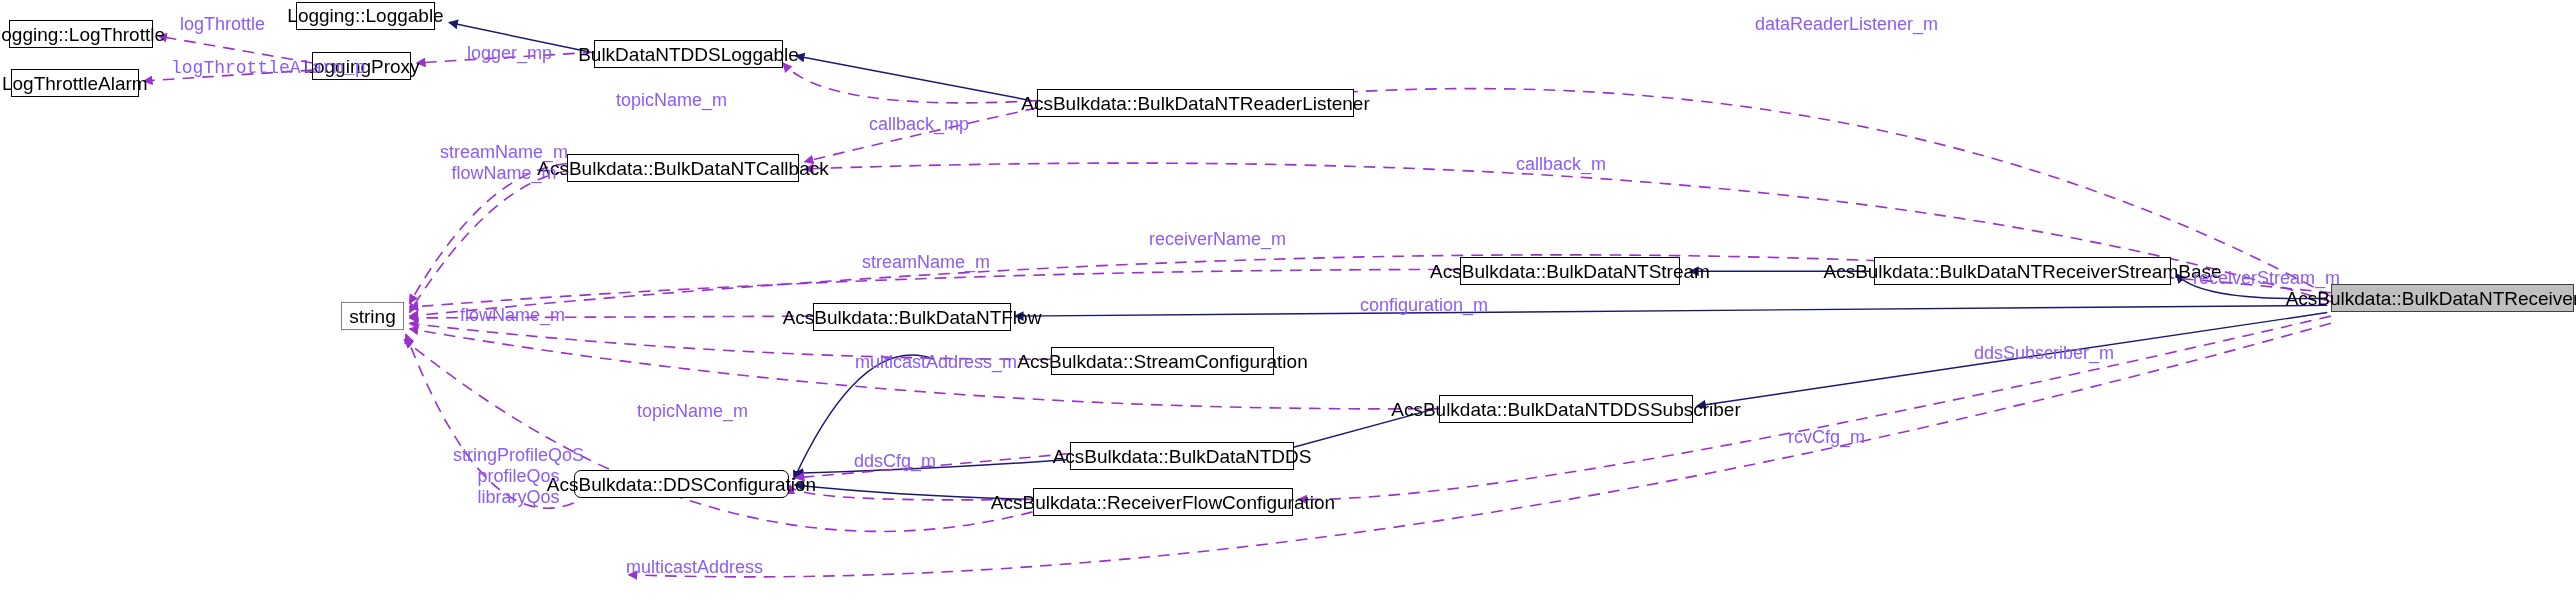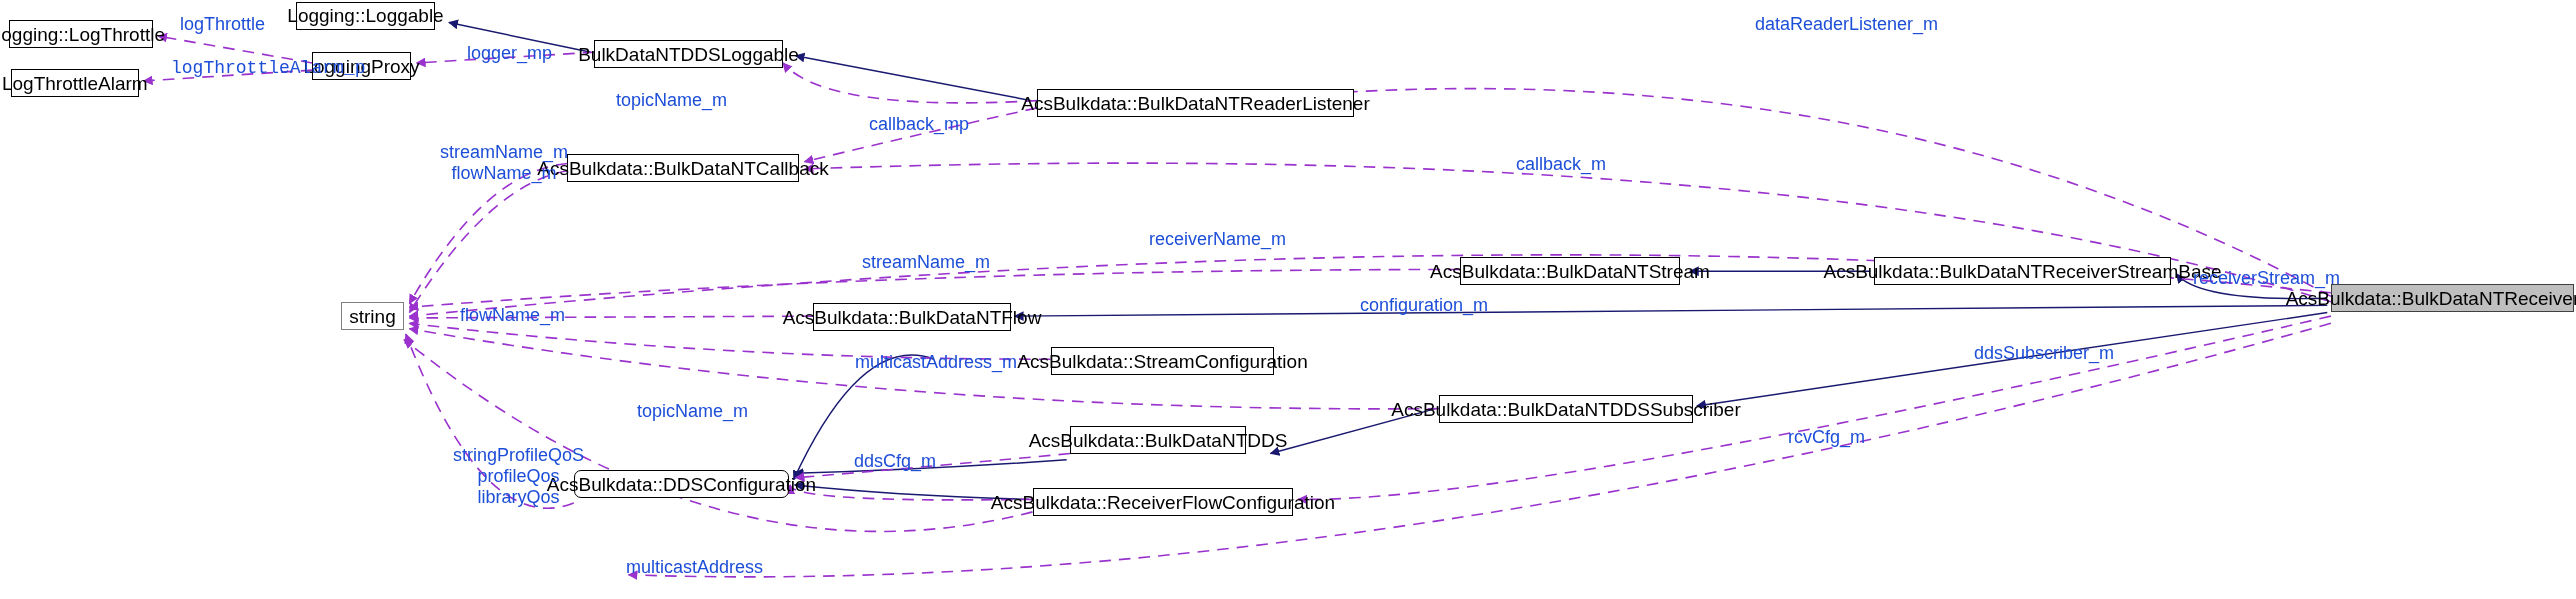--- a/index.html
+++ b/index.html
@@ -22,21 +22,21 @@
     font-size:19px;
     line-height:1;
     padding:0 8px;
     height:28px;
   }
   .node.gray{background:#bfbfbf;border-color:#404040;}
   .node.plain{border-color:#808080;}
   .elabel{
     position:absolute;
     font-size:18px;
-    color:#1d4ed8;
+    color:#8b5cf6;
     white-space:pre;
     line-height:1.18;
     letter-spacing:0;
   }
 </style>
 </head>
 <body>
 
 <div id="canvas">
 
@@ -136,21 +136,21 @@
   </div>
 
   <div class="node" style="left:1051px;top:347px;width:223px;">
     <span>AcsBulkdata::StreamConfiguration</span>
   </div>
 
   <div class="node" style="left:1439px;top:395px;width:254px;">
     <span>AcsBulkdata::BulkDataNTDDSSubscriber</span>
   </div>
 
-  <div class="node" style="left:1070px;top:426px;width:176px;">
+  <div class="node" style="left:1070px;top:442px;width:224px;">
     <span>AcsBulkdata::BulkDataNTDDS</span>
   </div>
 
   <div class="node" style="left:574px;top:470px;width:215px;border-radius:7px;">
     <span>AcsBulkdata::DDSConfiguration</span>
   </div>
 
   <div class="node" style="left:1033px;top:488px;width:260px;">
     <span>AcsBulkdata::ReceiverFlowConfiguration</span>
   </div>

